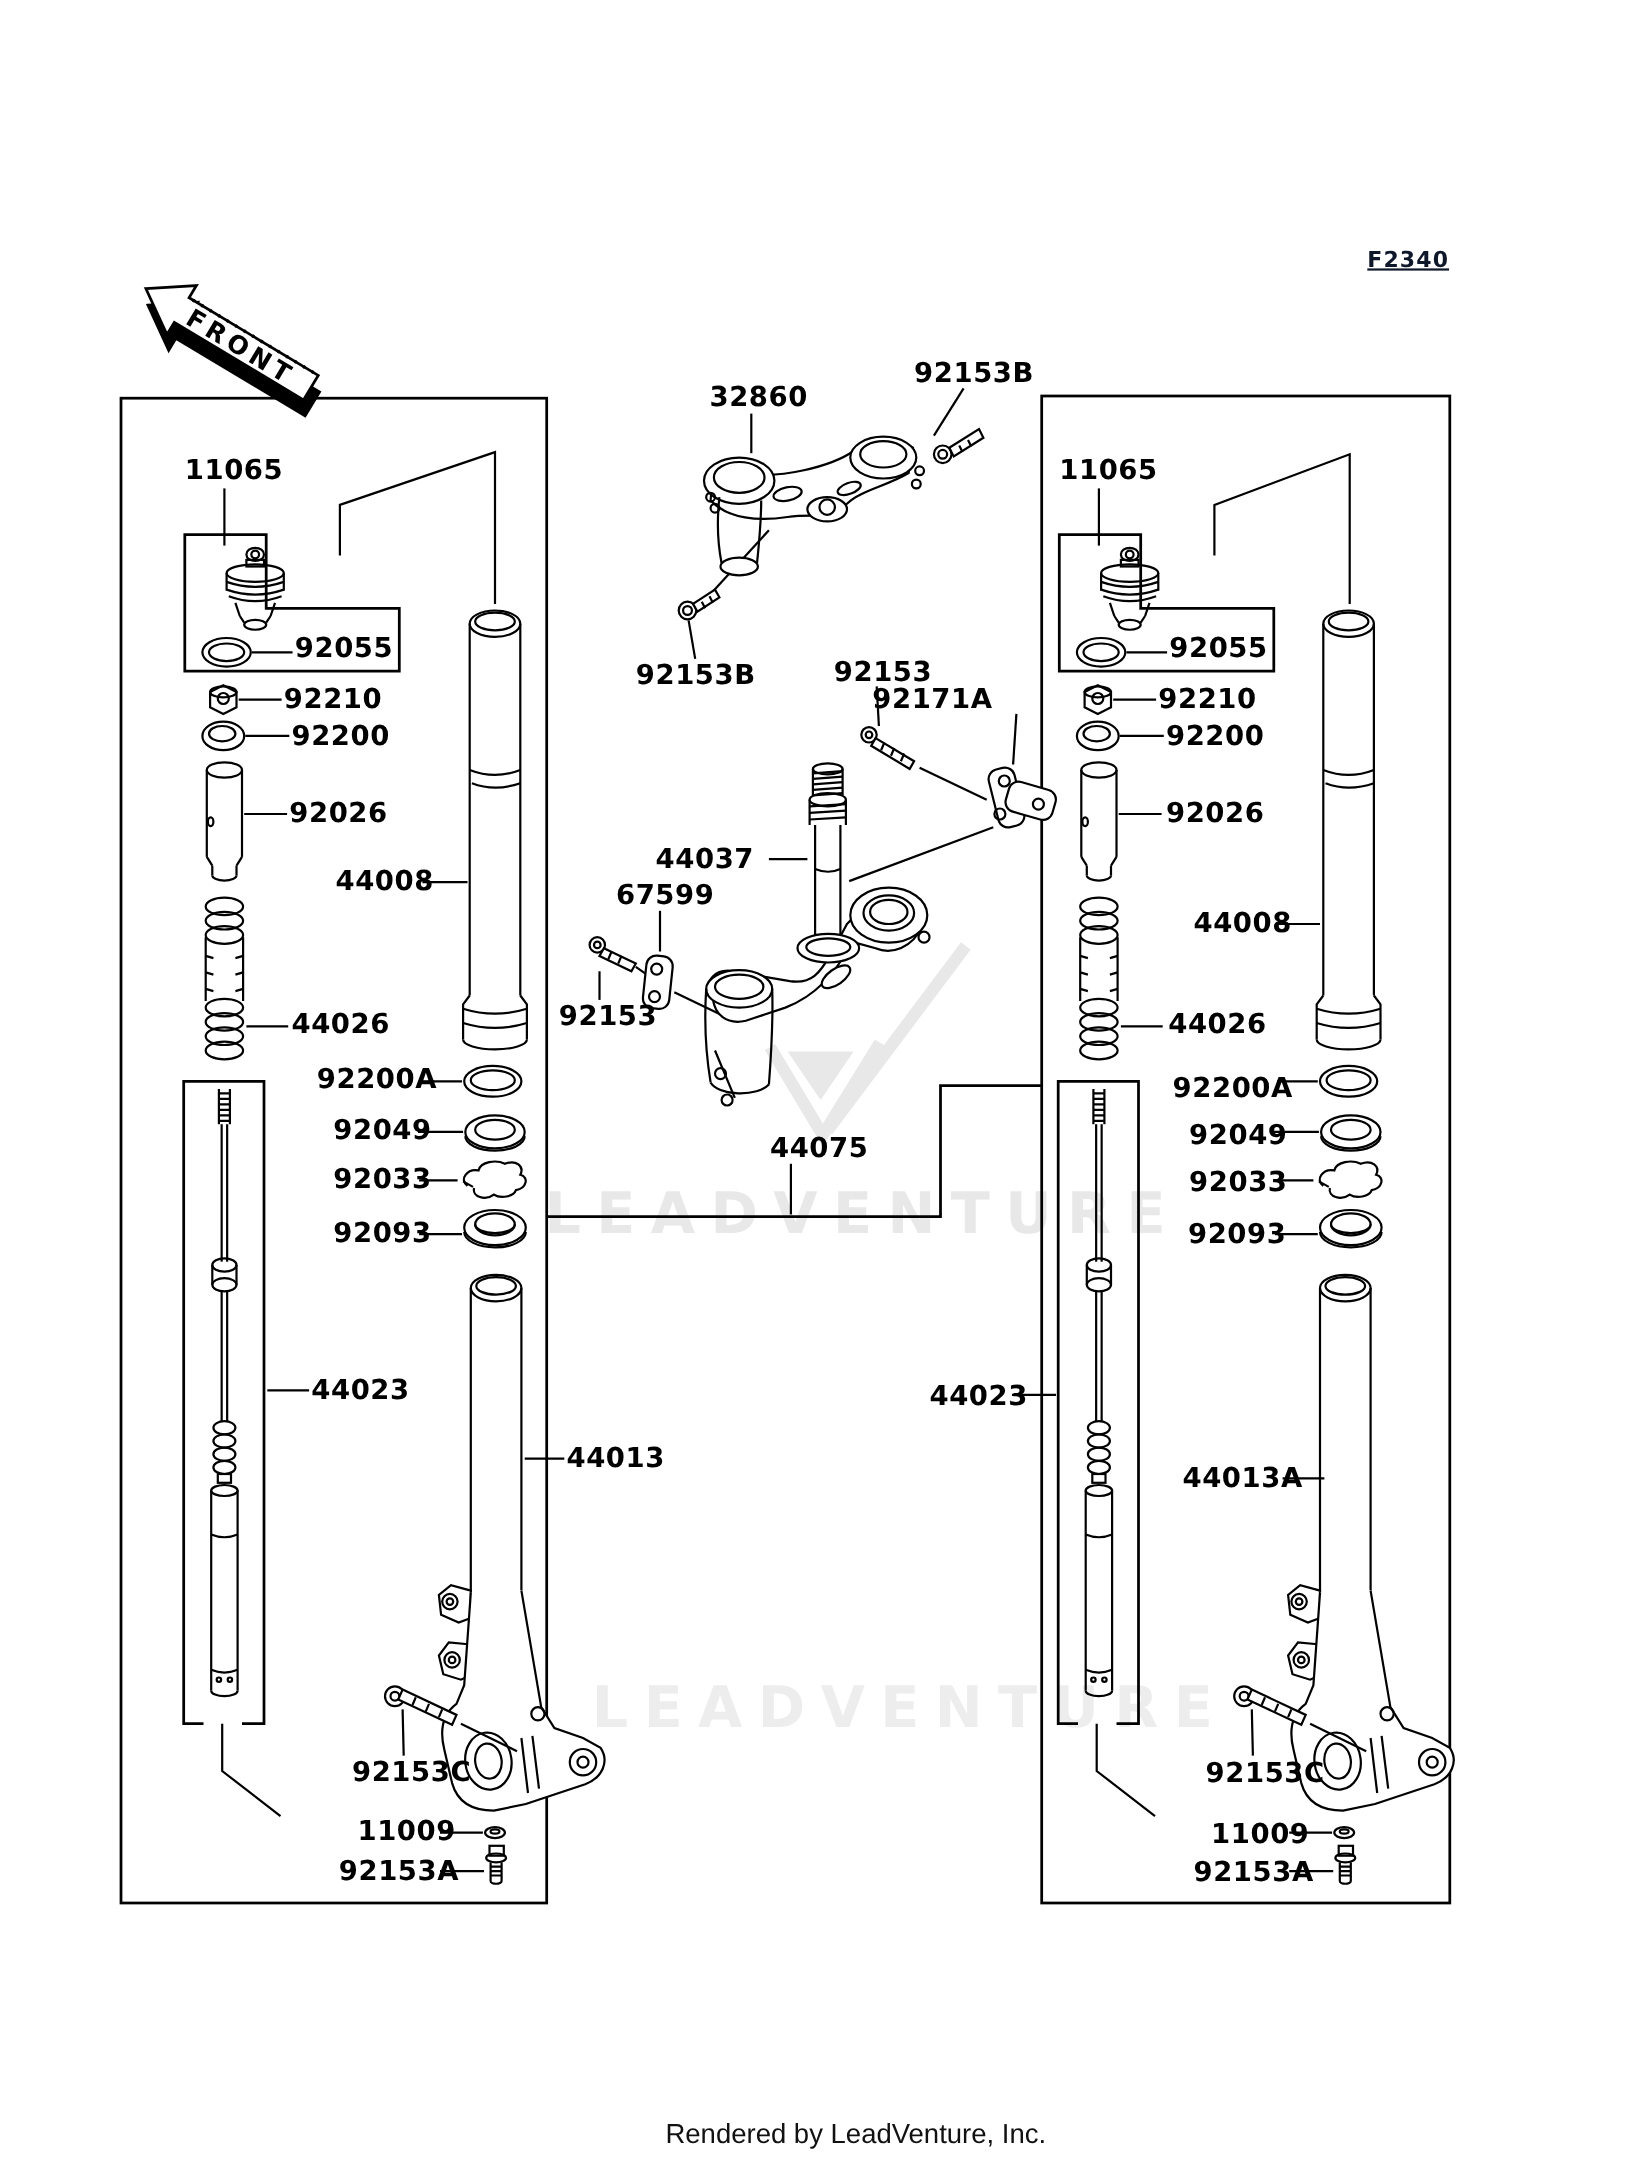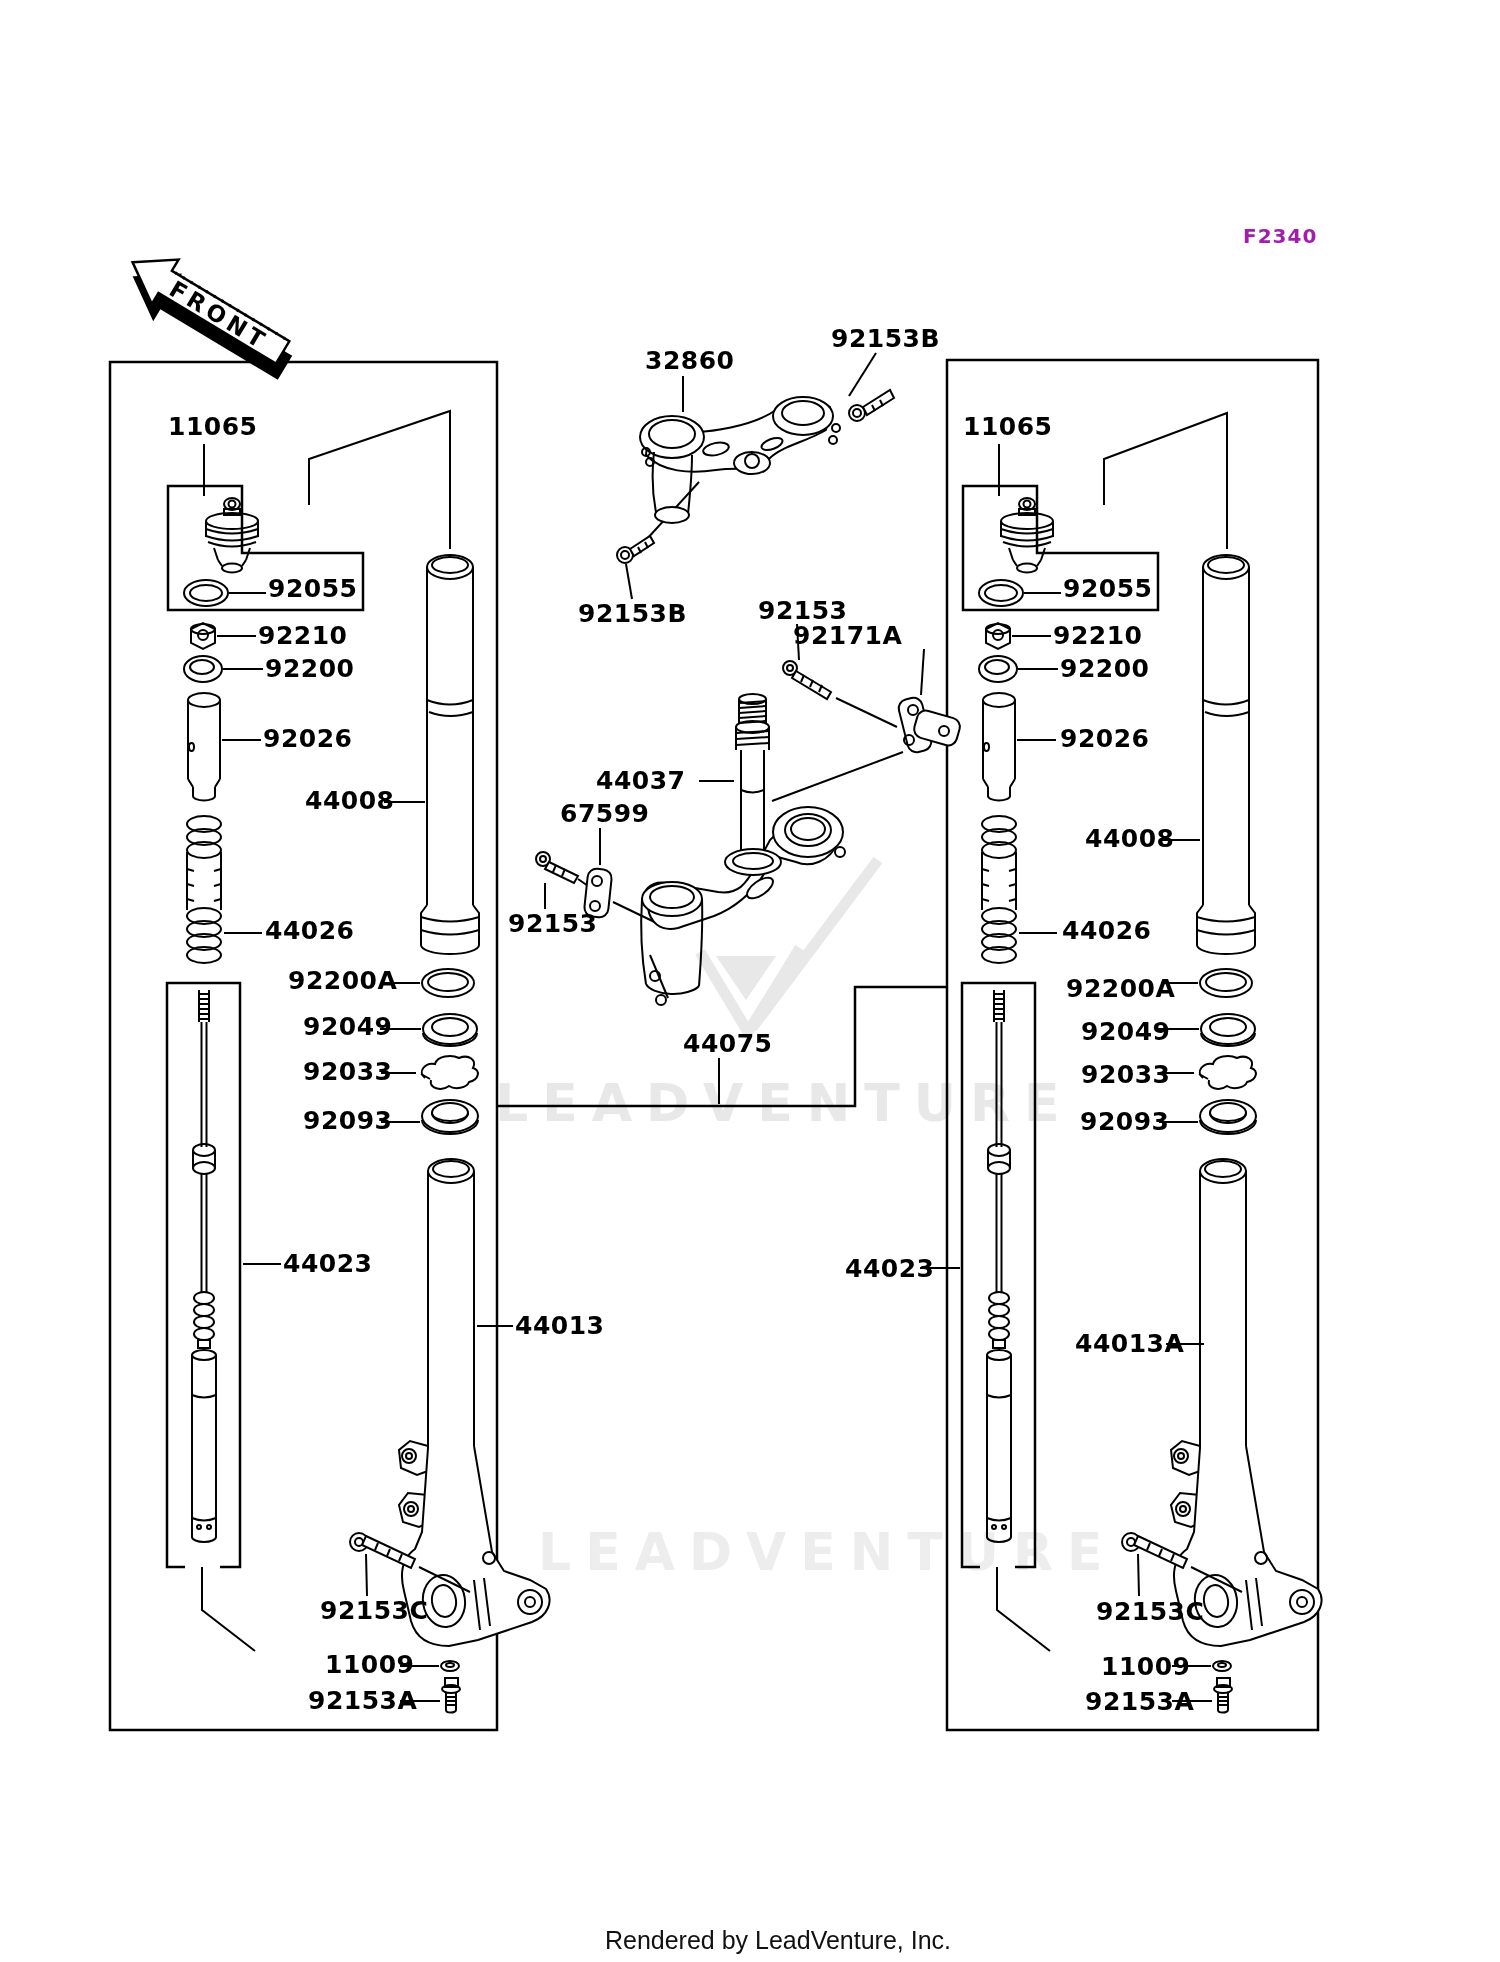--- a/index.html
+++ b/index.html
@@ -2,21 +2,21 @@
 <html><head>
 <meta charset="utf-8">
 <style>
   html,body{margin:0;padding:0;background:#fff;}
   #stage{position:relative;width:1500px;height:1962px;background:#fff;overflow:hidden;
          font-family:"DejaVu Sans",sans-serif;}
   #art{position:absolute;left:0;top:0;}
   .callout{position:absolute;font:700 25px "DejaVu Sans",sans-serif;letter-spacing:.5px;
            color:#000;white-space:nowrap;line-height:1;}
   .fig-code{position:absolute;left:1243px;top:224px;font:700 20px "DejaVu Sans",sans-serif;
-            letter-spacing:1px;color:#a21caf;}
+            letter-spacing:1px;color:#0f172a;text-decoration:underline;}
   .footer{position:absolute;left:0;top:1926px;width:1500px;text-align:center;
           font:400 25px "Liberation Sans",sans-serif;color:#111;margin-left:28px;}
   .wm-text{font:700 52px "DejaVu Sans",sans-serif;letter-spacing:14px;}
 </style>
 </head>
 <body>
 
 <div id="stage">
 
 <svg id="art" width="1500" height="1962" viewBox="0 0 1500 1962">
@@ -357,21 +357,21 @@
       <div class="callout" style="left: 325px; top: 1652px;">11009</div>
       <div class="callout" style="left: 308px; top: 1688px;">92153A</div>
       <div class="callout" style="left: 645px; top: 348px;">32860</div>
       <div class="callout" style="left: 831px; top: 326px;">92153B</div>
       <div class="callout" style="left: 578px; top: 601px;">92153B</div>
       <div class="callout" style="left: 758px; top: 598px;">92153</div>
       <div class="callout" style="left: 793px; top: 623px;">92171A</div>
       <div class="callout" style="left: 596px; top: 768px;">44037</div>
       <div class="callout" style="left: 560px; top: 801px;">67599</div>
       <div class="callout" style="left: 508px; top: 911px;">92153</div>
-      <div class="callout" style="left: 683px; top: 1031px;">44075</div>
+      <div class="callout" style="left: 700px; top: 1031px;">44075</div>
       <div class="callout" style="left: 963px; top: 414px;">11065</div>
       <div class="callout" style="left: 1063px; top: 576px;">92055</div>
       <div class="callout" style="left: 1053px; top: 623px;">92210</div>
       <div class="callout" style="left: 1060px; top: 656px;">92200</div>
       <div class="callout" style="left: 1060px; top: 726px;">92026</div>
       <div class="callout" style="left: 1085px; top: 826px;">44008</div>
       <div class="callout" style="left: 1062px; top: 918px;">44026</div>
       <div class="callout" style="left: 1066px; top: 976px;">92200A</div>
       <div class="callout" style="left: 1081px; top: 1019px;">92049</div>
       <div class="callout" style="left: 1081px; top: 1062px;">92033</div>

